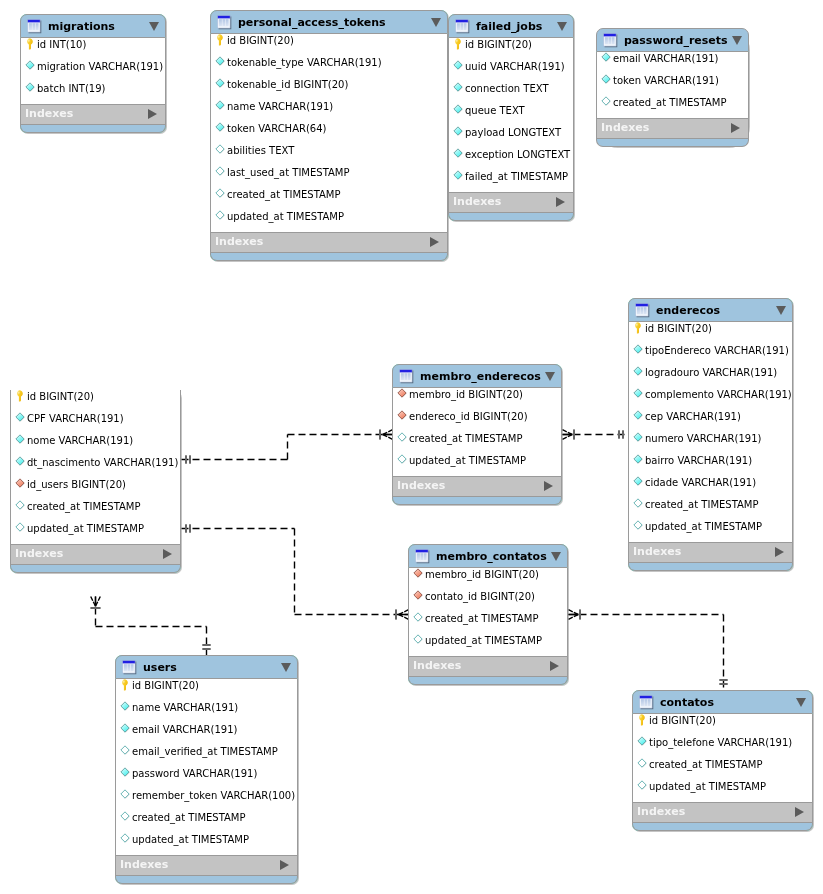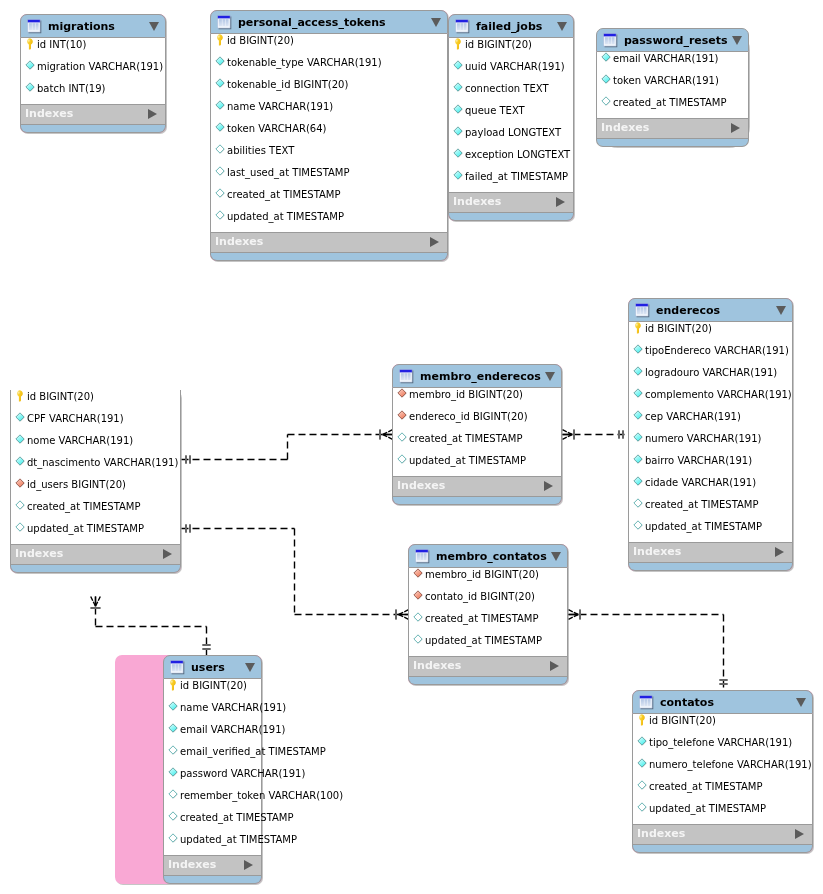--- a/index.html
+++ b/index.html
@@ -3,21 +3,21 @@
 <meta charset="utf-8">
 <title>ER Diagram</title>
 <style>
 html,body{margin:0;padding:0;}
 body{width:823px;height:894px;background:#ffffff;overflow:hidden;position:relative;
      font-family:"DejaVu Sans",sans-serif;}
 #stage{position:absolute;left:0;top:0;width:823px;height:894px;}
 svg#links{position:absolute;left:0;top:0;width:823px;height:894px;pointer-events:none;z-index:1;}
 #tables{position:absolute;left:0;top:0;z-index:2;}
 .table{position:absolute;box-sizing:border-box;border-radius:7px;
-       background:#f9a8d4;box-shadow:1px 1px 0 rgba(90,90,90,0.35);}
+       background:#5eead4;box-shadow:1px 1px 0 rgba(90,90,90,0.35);}
 .thead{height:24px;box-sizing:border-box;background:#9fc4de;border-radius:7px 7px 0 0;
        border:1px solid #9a9a9a;border-bottom:1px solid #9a9a9a;position:relative;display:flex;align-items:center;}
 .ticon{width:15px;height:15px;margin-left:6px;flex:0 0 auto;display:block;position:relative;top:0px;}
 .ttitle{font-size:11px;font-weight:bold;color:#000;margin-left:6px;line-height:11px;}
 .tcaret{position:absolute;right:6px;top:7px;}
 .tbody{background:#fff;box-sizing:border-box;border-left:1px solid #9a9a9a;border-right:1px solid #9a9a9a;}
 .row{height:22px;box-sizing:border-box;display:flex;align-items:flex-start;padding-left:5px;}
 .row .ico{width:11px;height:12px;flex:0 0 auto;margin-right:0px;display:block;position:relative;left:-1px;}
 .row .lbl{font-size:10px;color:#000;white-space:nowrap;line-height:12px;position:relative;top:1px;}
 .tidx{height:21px;box-sizing:border-box;background:#c3c3c3;border:1px solid #9a9a9a;
@@ -862,21 +862,21 @@
           </div>
         </div>
         <div class="tidx">
           <span class="lbl">Indexes</span>
           <svg class="arw" width="9" height="10" viewBox="0 0 9 10">
             <path d="M0 0 L9 5 L0 10 Z" fill="#5b5b5b"></path>
           </svg>
         </div>
         <div class="tfoot"></div>
       </div>
-      <div class="table" style="left: 115px; top: 655px; width: 147px; padding-left: 48px;">
+      <div class="table" style="left: 115px; top: 655px; width: 183px;">
         <div class="thead">
           <svg class="ticon" viewBox="0 0 15 15">
             <defs>
               <linearGradient id="tcg" x1="0" y1="0" x2="0" y2="1">
                 <stop offset="0" stop-color="#b2c6e4"></stop>
                 <stop offset="1" stop-color="#dde6f4"></stop>
               </linearGradient>
             </defs>
             <path d="M14.3 1.6 L14.3 14.3 L1.6 14.3 L1.6 13.0 L13.0 13.0 L13.0 1.6 Z" fill="#3b4654" opacity="0.7"></path>
             <rect x="0.5" y="0.5" width="12.6" height="12.6" fill="#f4f7fc"></rect>
@@ -1027,33 +1027,20 @@
                   <stop offset="1" stop-color="#3aeeec"></stop>
                 </linearGradient>
               </defs>
               <path d="M5.6 1.5 L9.7 5.6 L5.6 9.7 L1.5 5.6 Z" fill="#777777" opacity="0.25"></path>
               <path d="M5 0.85 L9.15 5 L5 9.15 L0.85 5 Z" fill="url(#g32)" stroke="#5c9a9a" stroke-width="0.85"></path>
             </svg>
             <span class="lbl">tipo_telefone VARCHAR(191)</span>
           </div>
           <div class="row">
             <svg class="ico" viewBox="0 0 11 12">
-              <defs>
-                <linearGradient id="g33" x1="0.1" y1="0.05" x2="0.8" y2="1">
-                  <stop offset="0" stop-color="#ddfefd"></stop>
-                  <stop offset="1" stop-color="#3aeeec"></stop>
-                </linearGradient>
-              </defs>
-              <path d="M5.6 1.5 L9.7 5.6 L5.6 9.7 L1.5 5.6 Z" fill="#777777" opacity="0.25"></path>
-              <path d="M5 0.85 L9.15 5 L5 9.15 L0.85 5 Z" fill="url(#g33)" stroke="#5c9a9a" stroke-width="0.85"></path>
-            </svg>
-            <span class="lbl">numero_telefone VARCHAR(191)</span>
-          </div>
-          <div class="row">
-            <svg class="ico" viewBox="0 0 11 12">
               <path d="M5.6 1.5 L9.7 5.6 L5.6 9.7 L1.5 5.6 Z" fill="#777777" opacity="0.25"></path>
               <path d="M5 0.85 L9.15 5 L5 9.15 L0.85 5 Z" fill="#ffffff" stroke="#4fa8a8" stroke-width="0.85"></path>
             </svg>
             <span class="lbl">created_at TIMESTAMP</span>
           </div>
           <div class="row">
             <svg class="ico" viewBox="0 0 11 12">
               <path d="M5.6 1.5 L9.7 5.6 L5.6 9.7 L1.5 5.6 Z" fill="#777777" opacity="0.25"></path>
               <path d="M5 0.85 L9.15 5 L5 9.15 L0.85 5 Z" fill="#ffffff" stroke="#4fa8a8" stroke-width="0.85"></path>
             </svg>

